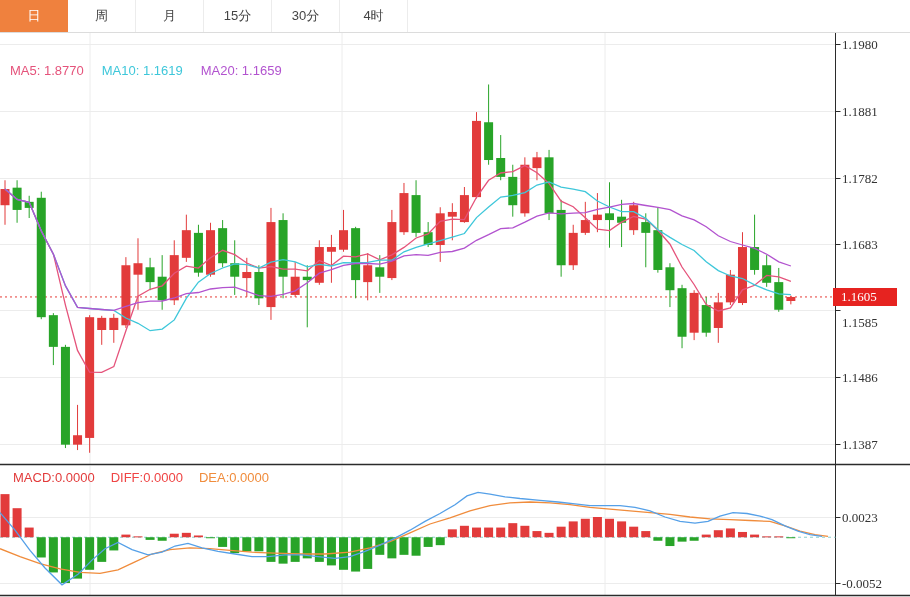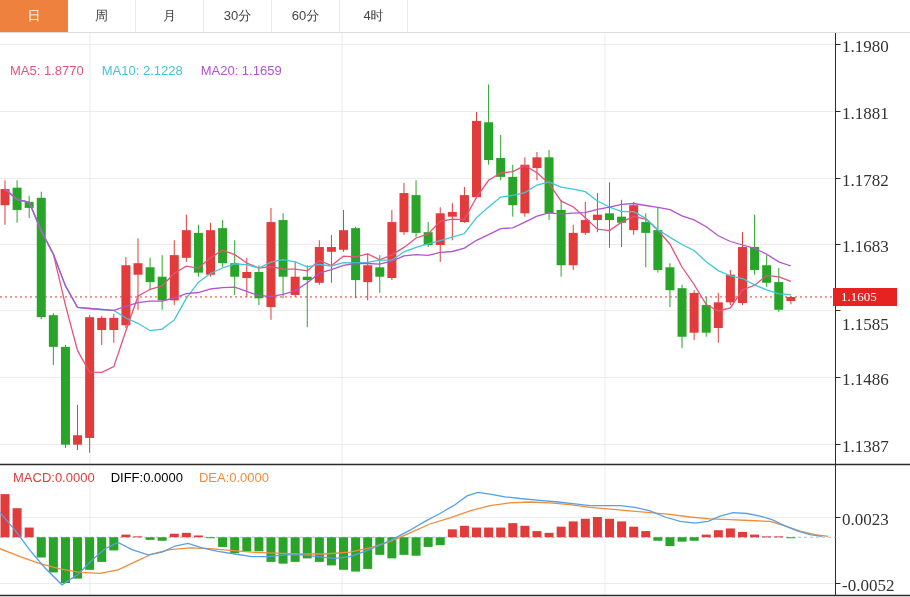--- a/index.html
+++ b/index.html
@@ -14,41 +14,41 @@
   
   .legend{position:absolute;z-index:20;white-space:nowrap;font-size:13px;}
   .legend-ohlc{left:10px;top:44px;}
   .legend-ohlc .lab{color:#222;}
   .legend-ohlc .val{color:#e23b3b;margin-right:16px;}
   .legend-ma{left:10px;top:63px;}
   .legend-ma span{margin-right:18px;}
   .ma5{color:#e5537b;} .ma10{color:#3ec7da;} .ma20{color:#b253cf;}
   .legend-macd{left:13px;top:470px;}
   .legend-macd span{margin-right:16px;}
-  .macd-v{color:#e23b3b;} .diff-v{color:#000000;} .dea-v{color:#f08c3c;}
+  .macd-v{color:#e23b3b;} .diff-v{color:#ef4444;} .dea-v{color:#f08c3c;}
   
-  .ylab{position:absolute;left:842px;font-size:17px;color:#333;z-index:15;
+  .ylab{position:absolute;left:842px;font-size:13px;color:#333;z-index:15;
         font-family:"Liberation Serif",serif;}
   
   .price-tag{position:absolute;left:833px;width:64px;height:18px;background:#e62320;
              color:#fff;font-size:13px;line-height:18px;padding-left:8px;z-index:25;
              font-family:"Liberation Serif",serif;box-sizing:border-box;}
   #chartwrap{position:absolute;top:0;left:0;width:910px;height:597px;z-index:10;}
 </style>
 </head>
 <body>
 
 <div class="screen">
 
   <div class="tabbar">
     <div class="tab active">日</div>
     <div class="tab">周</div>
     <div class="tab">月</div>
+    <div class="tab">15分</div>
     <div class="tab">30分</div>
-    <div class="tab">60分</div>
     <div class="tab">4时</div>
   </div>
 
   <div id="chartwrap"><svg width="910" height="597">
         <line x1="90" y1="33" x2="90" y2="464" stroke="#ececec" stroke-width="1"></line>
         <line x1="90" y1="466" x2="90" y2="595" stroke="#ececec" stroke-width="1"></line>
         <line x1="342" y1="33" x2="342" y2="464" stroke="#ececec" stroke-width="1"></line>
         <line x1="342" y1="466" x2="342" y2="595" stroke="#ececec" stroke-width="1"></line>
         <line x1="605" y1="33" x2="605" y2="464" stroke="#ececec" stroke-width="1"></line>
         <line x1="605" y1="466" x2="605" y2="595" stroke="#ececec" stroke-width="1"></line>
@@ -275,21 +275,21 @@
         <rect x="750.08" y="534.6" width="9" height="2.6399999999999864" fill="#e23b3b"></rect>
         <rect x="762.17" y="536.36" width="9" height="1" fill="#e23b3b"></rect>
         <rect x="774.26" y="536.36" width="9" height="1" fill="#e23b3b"></rect>
         <rect x="786.35" y="537.24" width="9" height="1" fill="#28a428"></rect>
         <polyline points="0,548.7 20,556.6 40,563.6 60,568.9 80,572.4 100,573.3 118,569.8 135,561.9 152,554.0 170,549.6 190,547.8 210,548.7 230,550.4 252,552.2 275,553.1 300,554.0 325,554.0 350,552.2 370,547.8 390,541.6 410,532.8 430,524.0 450,517.9 470,510.8 490,505.6 510,502.9 530,502.0 550,502.9 570,504.7 590,507.3 610,509.1 630,510.8 650,512.6 670,514.4 690,517.0 710,518.8 730,519.6 750,520.5 770,521.4 785,525.8 800,531.1 815,534.6 828,536.4" fill="none" stroke="#f08c3c" stroke-width="1.3"></polyline>
         <polyline points="0,512.6 15,530.2 30,550.4 45,568.0 62,584.8 78,574.2 92,560.1 105,548.7 118,542.5 132,549.6 148,554.8 162,552.2 175,546.0 188,543.4 202,547.8 218,551.3 235,554.0 252,556.6 268,556.6 285,554.8 302,554.8 318,556.6 335,558.4 350,556.6 365,551.3 380,545.2 395,538.1 410,530.2 425,521.4 440,513.5 455,504.7 467,495.9 478,492.4 490,494.1 505,496.8 520,498.5 540,500.3 558,502.0 575,503.8 590,505.6 605,505.6 620,505.6 635,507.3 650,510.8 665,517.0 680,521.4 695,523.2 708,521.4 720,516.1 733,512.6 747,513.5 760,516.1 772,519.6 785,525.8 798,531.1 810,534.6 822,536.4" fill="none" stroke="#55a0e8" stroke-width="1.3"></polyline>
       </svg></div>
 
 
   <div class="legend legend-ma">
-    <span class="ma5">MA5: 1.8770</span><span class="ma10">MA10: 2.1228</span><span class="ma20">MA20: 1.1659</span>
+    <span class="ma5">MA5: 1.8770</span><span class="ma10">MA10: 1.1619</span><span class="ma20">MA20: 1.1659</span>
   </div>
 
   <div class="legend legend-macd">
     <span class="macd-v">MACD:0.0000</span><span class="diff-v">DIFF:0.0000</span><span class="dea-v">DEA:0.0000</span>
   </div>
 
   <div class="price-tag" style="top: 287.951px;">1.1605</div>
 
 <div class="ylab" style="top: 36.5px;">1.1980</div>
     <div class="ylab" style="top: 103.5px; text-align: center;">1.1881</div>

